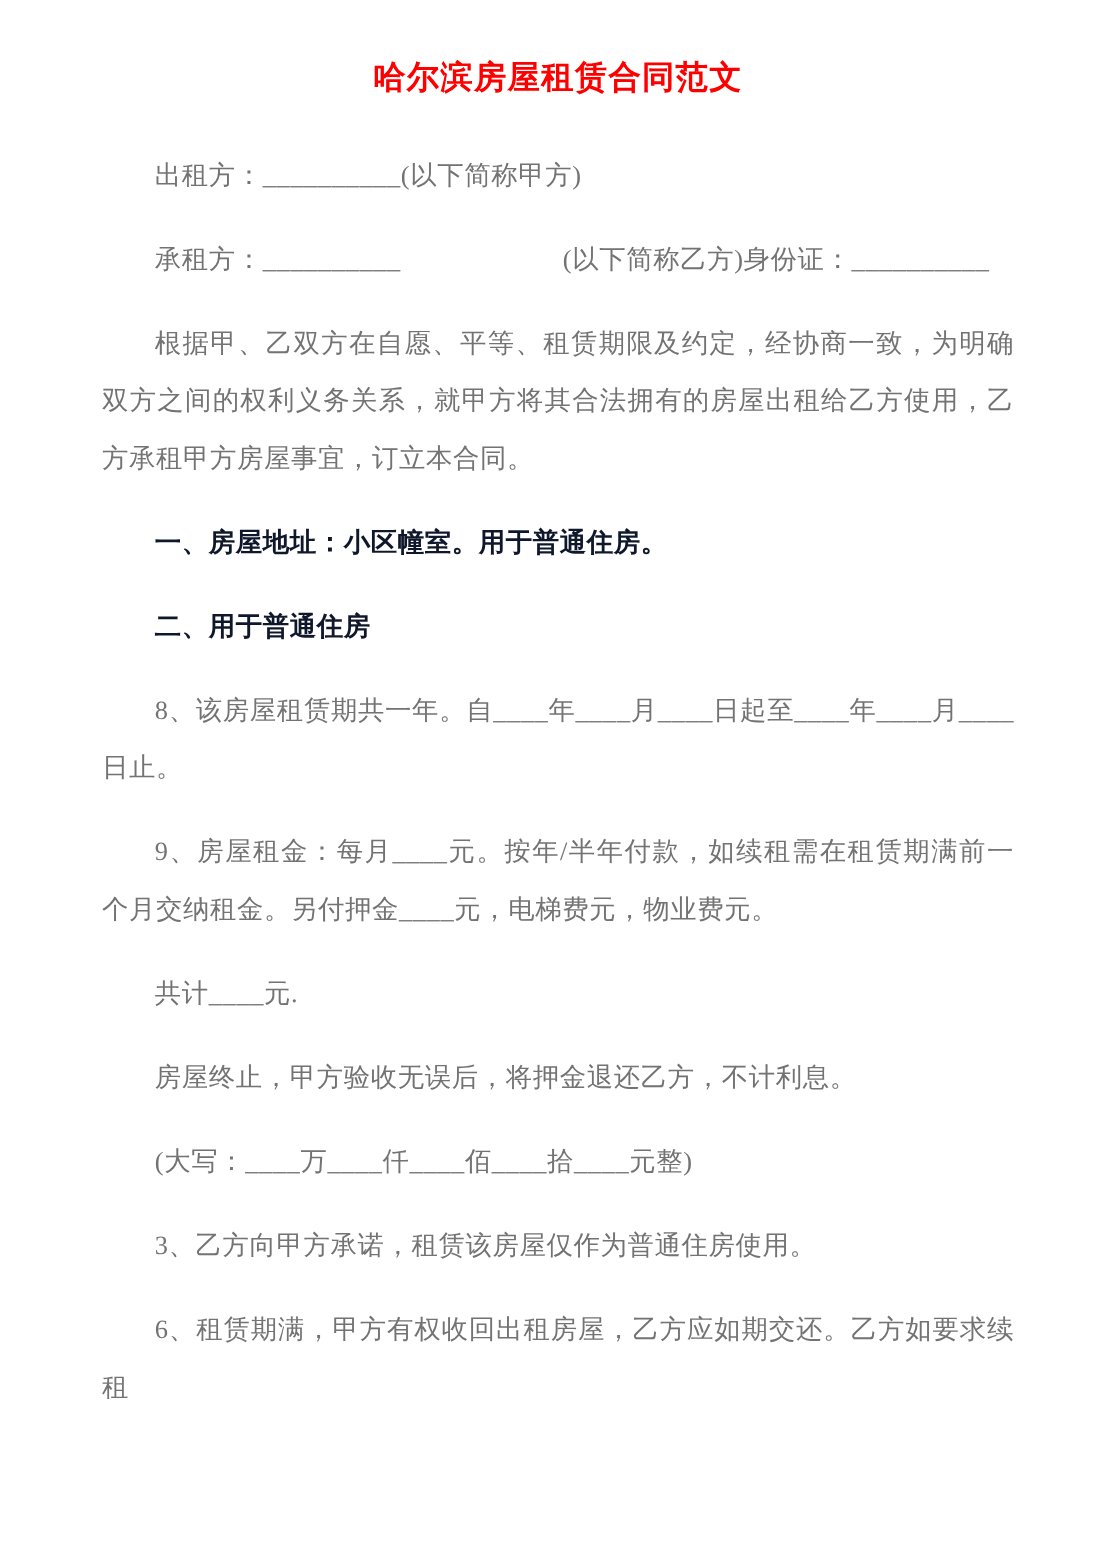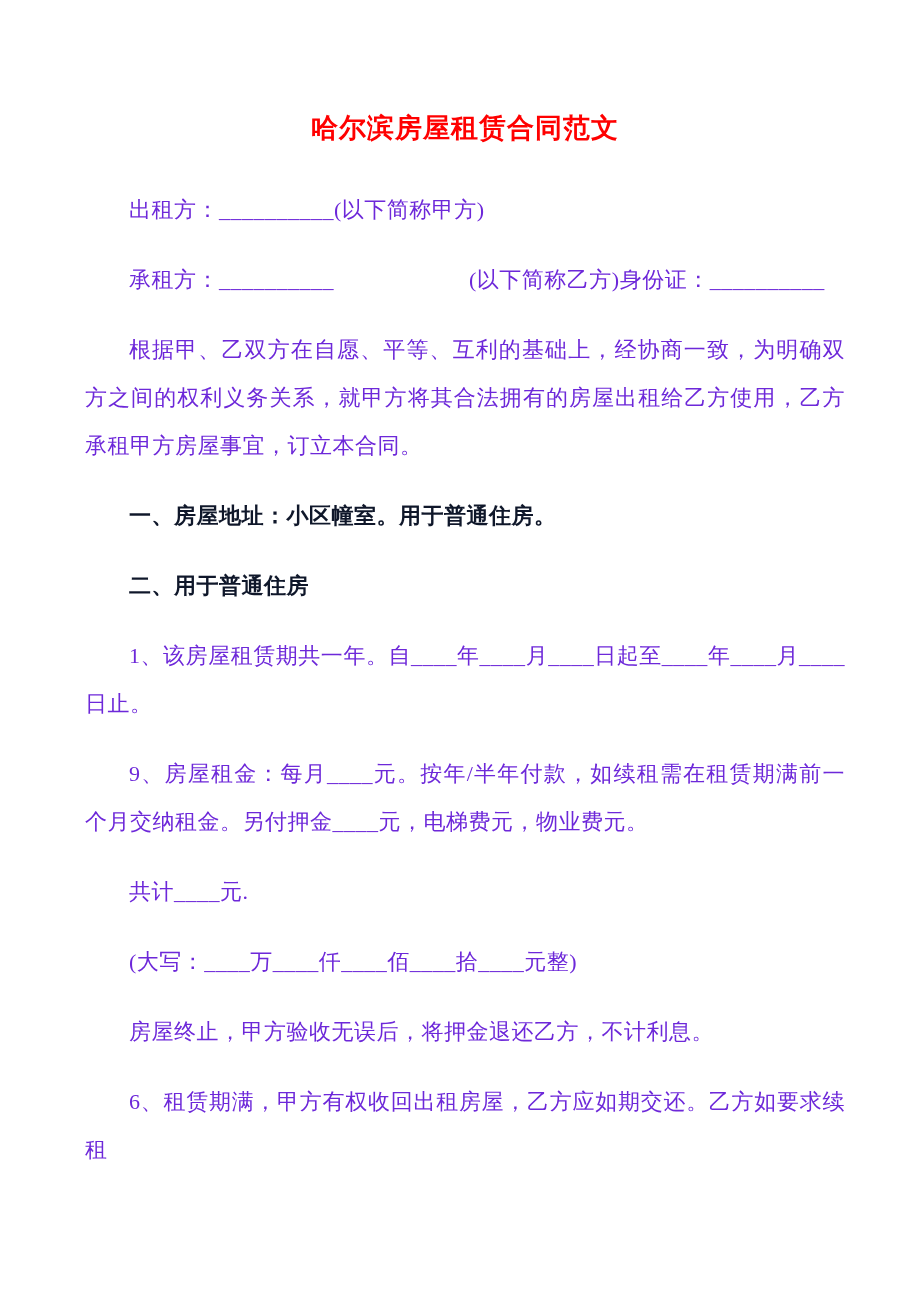--- a/index.html
+++ b/index.html
@@ -10,36 +10,36 @@
   body {
     width: 920px;
     height: 1302px;
     overflow: hidden;
     font-family: "Liberation Serif", "DejaVu Serif", serif;
   }
   .doc {
     box-sizing: border-box;
     width: 920px;
     height: 1302px;
-    padding: 110px 75px 0 85px;
+    padding: 46px 75px 0 85px;
     background: #ffffff;
   }
   .doc-title {
     margin: 0 0 40px 0;
     font-size: 27px;
     line-height: 36px;
     font-weight: bold;
     text-align: center;
     letter-spacing: 1px;
   }
   .para {
     margin: 0 0 22px 0;
     font-size: 22px;
     line-height: 48px;
-    color: #6d28d9;
+    color: #737373;
     text-align: justify;
     text-indent: 2em;
     letter-spacing: 0.5px;
     word-break: break-all;
   }
   .para.bold {
     font-weight: bold;
     color: #0f172a;
   }
 </style>
@@ -47,32 +47,33 @@
 <body>
 
 <div class="doc">
 
   <h1 class="doc-title" style="color: rgb(255, 0, 0);">哈尔滨房屋租赁合同范文</h1>
 
   <p class="para">出租方：__________(以下简称甲方)</p>
 
   <p class="para">承租方：__________　　　　　　(以下简称乙方)身份证：__________</p>
 
-  <p class="para">根据甲、乙双方在自愿、平等、互利的基础上，经协商一致，为明确双方之间的权利义务关系，就甲方将其合法拥有的房屋出租给乙方使用，乙方承租甲方房屋事宜，订立本合同。</p>
+  <p class="para">根据甲、乙双方在自愿、平等、租赁期限及约定，经协商一致，为明确双方之间的权利义务关系，就甲方将其合法拥有的房屋出租给乙方使用，乙方承租甲方房屋事宜，订立本合同。</p>
 
   <p class="para bold">一、房屋地址：小区幢室。用于普通住房。</p>
 
   <p class="para bold">二、用于普通住房</p>
 
-  <p class="para">1、该房屋租赁期共一年。自____年____月____日起至____年____月____日止。</p>
+  <p class="para">8、该房屋租赁期共一年。自____年____月____日起至____年____月____日止。</p>
 
   <p class="para">9、房屋租金：每月____元。按年/半年付款，如续租需在租赁期满前一个月交纳租金。另付押金____元，电梯费元，物业费元。</p>
 
   <p class="para">共计____元.</p>
 
+  <p class="para">房屋终止，甲方验收无误后，将押金退还乙方，不计利息。</p>
+
   <p class="para">(大写：____万____仟____佰____拾____元整)</p>
 
-  <p class="para">房屋终止，甲方验收无误后，将押金退还乙方，不计利息。</p>
-
+  <p class="para">3、乙方向甲方承诺，租赁该房屋仅作为普通住房使用。</p>
 
   <p class="para">6、租赁期满，甲方有权收回出租房屋，乙方应如期交还。乙方如要求续租</p>
 
 </div>
 
 </body></html>

